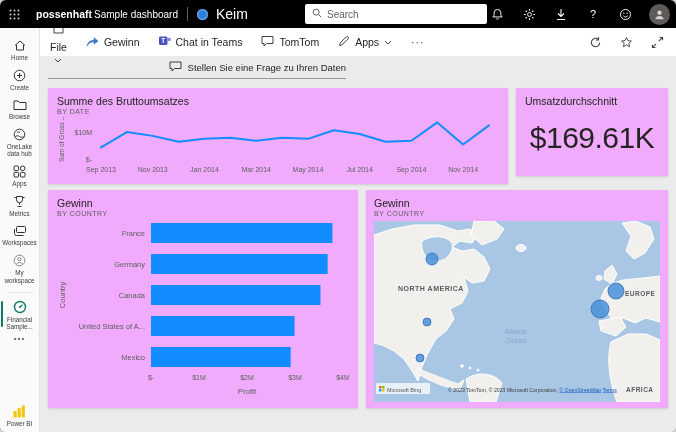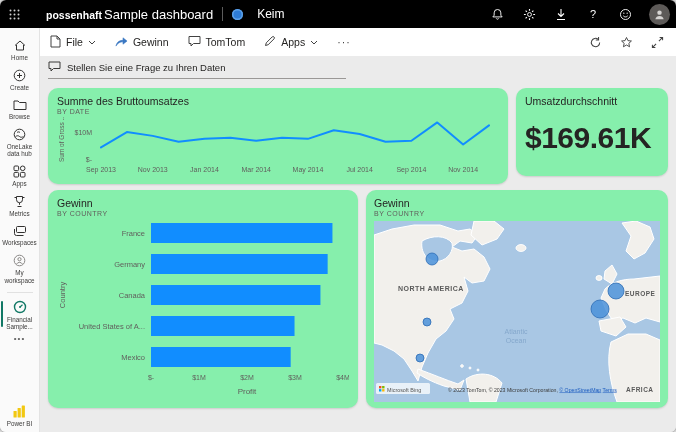--- a/index.html
+++ b/index.html
@@ -4,39 +4,39 @@
 <style>
   * { margin:0; padding:0; box-sizing:border-box; }
   html,body { background:#d8d8d8; font-family:"Liberation Sans", sans-serif; }
   .screen { position:relative; width:676px; height:432px; overflow:hidden; border-radius:6px;
             background:#ebebeb; box-shadow:0 0 0 1px #00000022; }
 
   
   .topbar { position:absolute; left:0; top:0; width:676px; height:28px; background:#000;
             display:flex; align-items:center; color:#fff; z-index:30; }
   .waffle { width:28px; height:28px; display:flex; align-items:center; justify-content:center; cursor:pointer; }
-  .brand-wrap { display:flex; align-items:baseline; margin-left:18px; white-space:nowrap; }
+  .brand-wrap { display:flex; align-items:baseline; margin-left:8px; white-space:nowrap; }
   .brand { font-weight:bold; font-size:10.5px; }
-  .brand-title { font-size:13px; margin-left:2px;text-align:center; }
+  .brand-title { font-size:10px; margin-left:2px;text-align:center; }
   .tb-divider { width:1px; height:14px; background:#5c5c5c; margin:0 9px; }
-  .label-badge { display:flex; align-items:center; gap:14px; font-size:12px; }
+  .label-badge { display:flex; align-items:center; gap:8px; font-size:14px; }
   .shield { width:11px; height:11px; border-radius:50%; background:#2e7cd6; box-shadow:inset 0 0 0 1.5px #5ea1e8; }
   .search-box { position:absolute; left:305px; top:4px; width:182px; height:20px; background:#fff; border-radius:2px;
                 display:flex; align-items:center; gap:5px; padding:0 7px; color:#616161; font-size:10px; }
   .top-icons { position:absolute; right:6px; top:0; height:28px; display:flex; align-items:center; gap:16px; }
   .tico { width:16px; height:16px; display:flex; align-items:center; justify-content:center; cursor:pointer;
           color:#fff; font-size:11px; }
   .avatar { width:21px; height:21px; border-radius:50%; background:#5d5a58; display:flex; align-items:center; justify-content:center; }
 
   
   .toolbar { position:absolute; left:40px; top:28px; width:636px; height:28px; background:#fff;
              display:flex; align-items:center; z-index:20; }
   .tool-item { display:flex; align-items:center; gap:5px; font-size:10.5px; color:#252423; cursor:pointer;
                margin-right:19px; white-space:nowrap; }
-  .tool-item:first-child { margin-left:10px; }
+  .tool-item:first-child { margin-left:10px;flex-direction:column; }
   .chev svg { display:block; }
   .tool-right { position:absolute; right:12px; display:flex; align-items:center; gap:17px; }
   .tool-ico { width:14px; height:14px; display:flex; align-items:center; justify-content:center; cursor:pointer; }
 
   
   .sidebar { position:absolute; left:0; top:28px; width:40px; height:404px; background:#fafafa;
              border-right:1px solid #e3e3e3; display:flex; flex-direction:column; align-items:center;
              padding-top:8px; z-index:25; }
   .side-item { width:40px; display:flex; flex-direction:column; align-items:center; gap:2px;
                padding:3px 1px 4px; cursor:pointer; position:relative; }
@@ -46,30 +46,30 @@
   .side-item.selected::before { content:""; position:absolute; left:1px; top:4px; bottom:8px; width:2px;
                                 background:#117865; border-radius:2px; }
   .side-more { font-size:8px; color:#616161; letter-spacing:1px; cursor:pointer; margin-top:-1px; }
   .side-spacer { flex:1; }
   .side-footer { display:flex; flex-direction:column; align-items:center; gap:2px; padding-bottom:5px; }
   .side-footer .lbl { font-size:6.3px; color:#3b3a39; }
 
   
   .canvas { position:absolute; left:40px; top:56px; width:636px; height:376px; background:#ebebeb; }
   .qna { position:absolute; left:8px; top:5px; width:298px; display:flex; align-items:center; gap:6px;
-         border-bottom:1px solid #9a9896; padding-bottom:4px; cursor:text; }
+         border-bottom:1px solid #9a9896; padding-bottom:4px; cursor:text;justify-content:flex-end; }
   .qna span { font-size:9.5px; color:#252423; }
-  .card { position:absolute; background:#86efac; border-radius:10px; box-shadow:0 1px 2px rgba(0,0,0,.13); padding:7px 9px; }
+  .card { position:absolute; background:#f0abfc; border-radius:0; box-shadow:0 1px 2px rgba(0,0,0,.13); padding:7px 9px; }
   .card-title { font-size:10.5px; color:#252423; }
   .card-sub { font-size:7px; color:#605e5c; letter-spacing:.5px; margin-top:1px; }
   .card-line { left:8px; top:32px; width:460px; height:96px; }
   .card-kpi  { left:476px; top:32px; width:152px; height:88px; }
   .card-bar  { left:8px; top:134px; width:310px; height:218px; }
   .card-map  { left:326px; top:134px; width:302px; height:218px; padding:7px 8px; }
-  .kpi-value { font-size:30px; color:#252423; margin-top:14px; letter-spacing:-.5px;font-weight:bold; }
+  .kpi-value { text-align:center; font-size:30px; color:#252423; margin-top:14px; letter-spacing:-.5px; }
   .map-wrap { margin-top:4px; }
 </style>
 </head>
 <body>
 
 <div class="screen">
 
   <div class="topbar">
     <div class="waffle">
       <svg width="11" height="11" viewBox="0 0 11 11">
@@ -88,20 +88,29 @@
     </div>
     <div class="brand-wrap">
       <span class="brand">possenhaft</span>
       <span class="brand-title">Sample dashboard</span>
     </div>
     <div class="tb-divider"></div>
     <div class="label-badge">
       <span class="shield"></span>
       <span>Keim</span>
     </div>
+    <div class="search-box">
+      <span>
+        <svg width="10" height="10" viewBox="0 0 12 12">
+            <circle cx="5" cy="5" r="3.6" fill="none" stroke="#616161" stroke-width="1.2"></circle>
+            <line x1="7.8" y1="7.8" x2="11" y2="11" stroke="#616161" stroke-width="1.2"></line>
+          </svg>
+      </span>
+      <span>Search</span>
+    </div>
     <div class="top-icons">
       <div class="tico">
         <svg width="13" height="13" viewBox="0 0 14 14">
             <path d="M7 1.6a3.6 3.6 0 0 0-3.6 3.6v2.6L2 9.6h10l-1.4-1.8V5.2A3.6 3.6 0 0 0 7 1.6Z" fill="none" stroke="#fff" stroke-width="1"></path>
             <path d="M5.7 11.2a1.4 1.4 0 0 0 2.6 0" fill="none" stroke="#fff" stroke-width="1"></path>
           </svg>
       </div>
       <div class="tico">
         <svg width="13" height="13" viewBox="0 0 14 14">
             <circle cx="7" cy="7" r="2.1" fill="none" stroke="#fff" stroke-width="1"></circle>
@@ -152,20 +161,28 @@
           <svg width="8" height="5" viewBox="0 0 8 5">
             <path d="M1 1l3 3 3-3" fill="none" stroke="#424242" stroke-width="1"></path>
           </svg>
         </span>
     </div>
     <div class="tool-item">
       <span><svg width="13" height="12" viewBox="0 0 14 13">
             <path d="M1 12C2 7.5 5 5.8 8.6 5.8V3l4.4 3.6L8.6 10V7.4C5.6 7.4 3 8.6 1 12Z" fill="#3b78c3" stroke="#3b78c3" stroke-width=".6" stroke-linejoin="round"></path>
           </svg></span>
       <span>Gewinn</span>
+    </div>
+    <div class="tool-item">
+      <span><svg width="12" height="12" viewBox="0 0 12 12">
+            <rect x="0" y="1.5" width="8.5" height="8.5" rx="1.4" fill="#4b53bc"></rect>
+            <text x="4.2" y="8" font-size="6.5" fill="#fff" text-anchor="middle" font-family="Liberation Sans, sans-serif" font-weight="bold">T</text>
+            <circle cx="10.2" cy="4.4" r="1.7" fill="#7b83eb"></circle>
+          </svg></span>
+      <span>Chat in Teams</span>
     </div>
     <div class="tool-item">
       <span><svg width="13" height="12" viewBox="0 0 13 12">
             <path d="M1 1.5h11v7H5.5L3 11V8.5H1Z" fill="none" stroke="#424242" stroke-width="1"></path>
           </svg></span>
       <span>TomTom</span>
     </div>
     <div class="tool-item">
       <span><svg width="12" height="12" viewBox="0 0 12 12">
             <path d="M1.5 10.5 2.3 7.8 8.2 1.9a1.2 1.2 0 0 1 1.7 0l.2.2a1.2 1.2 0 0 1 0 1.7L4.2 9.7Z" fill="none" stroke="#424242" stroke-width="1"></path>

